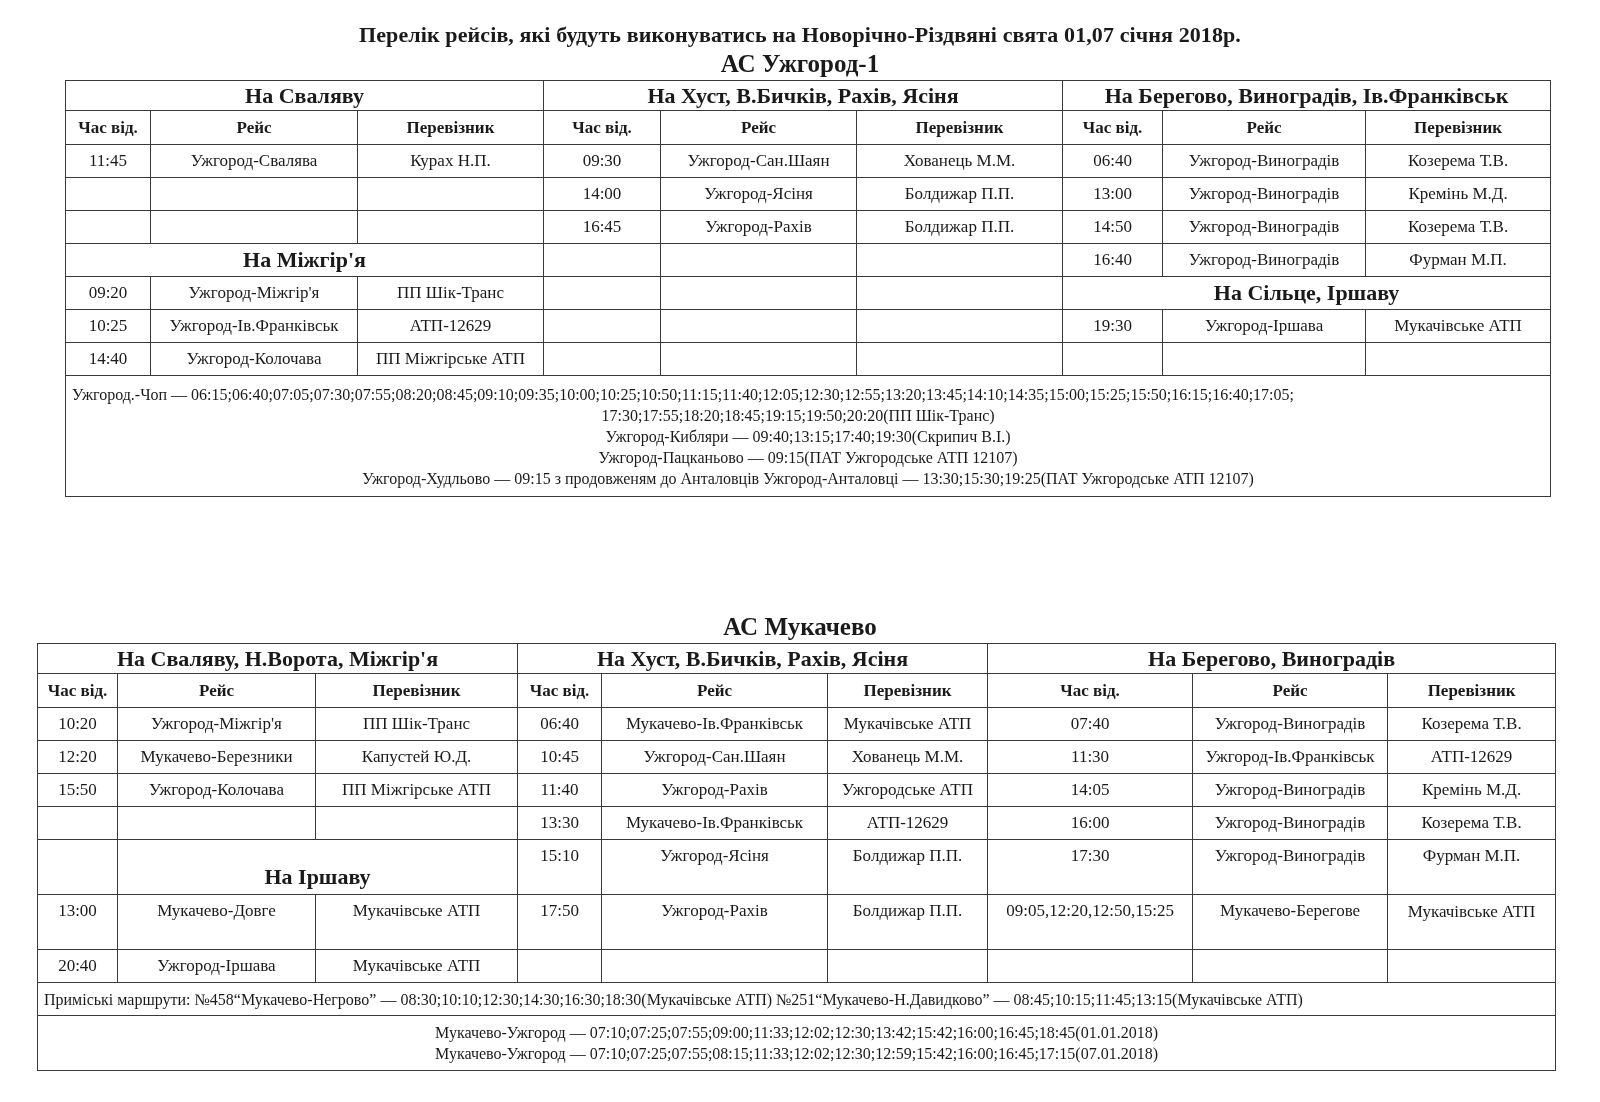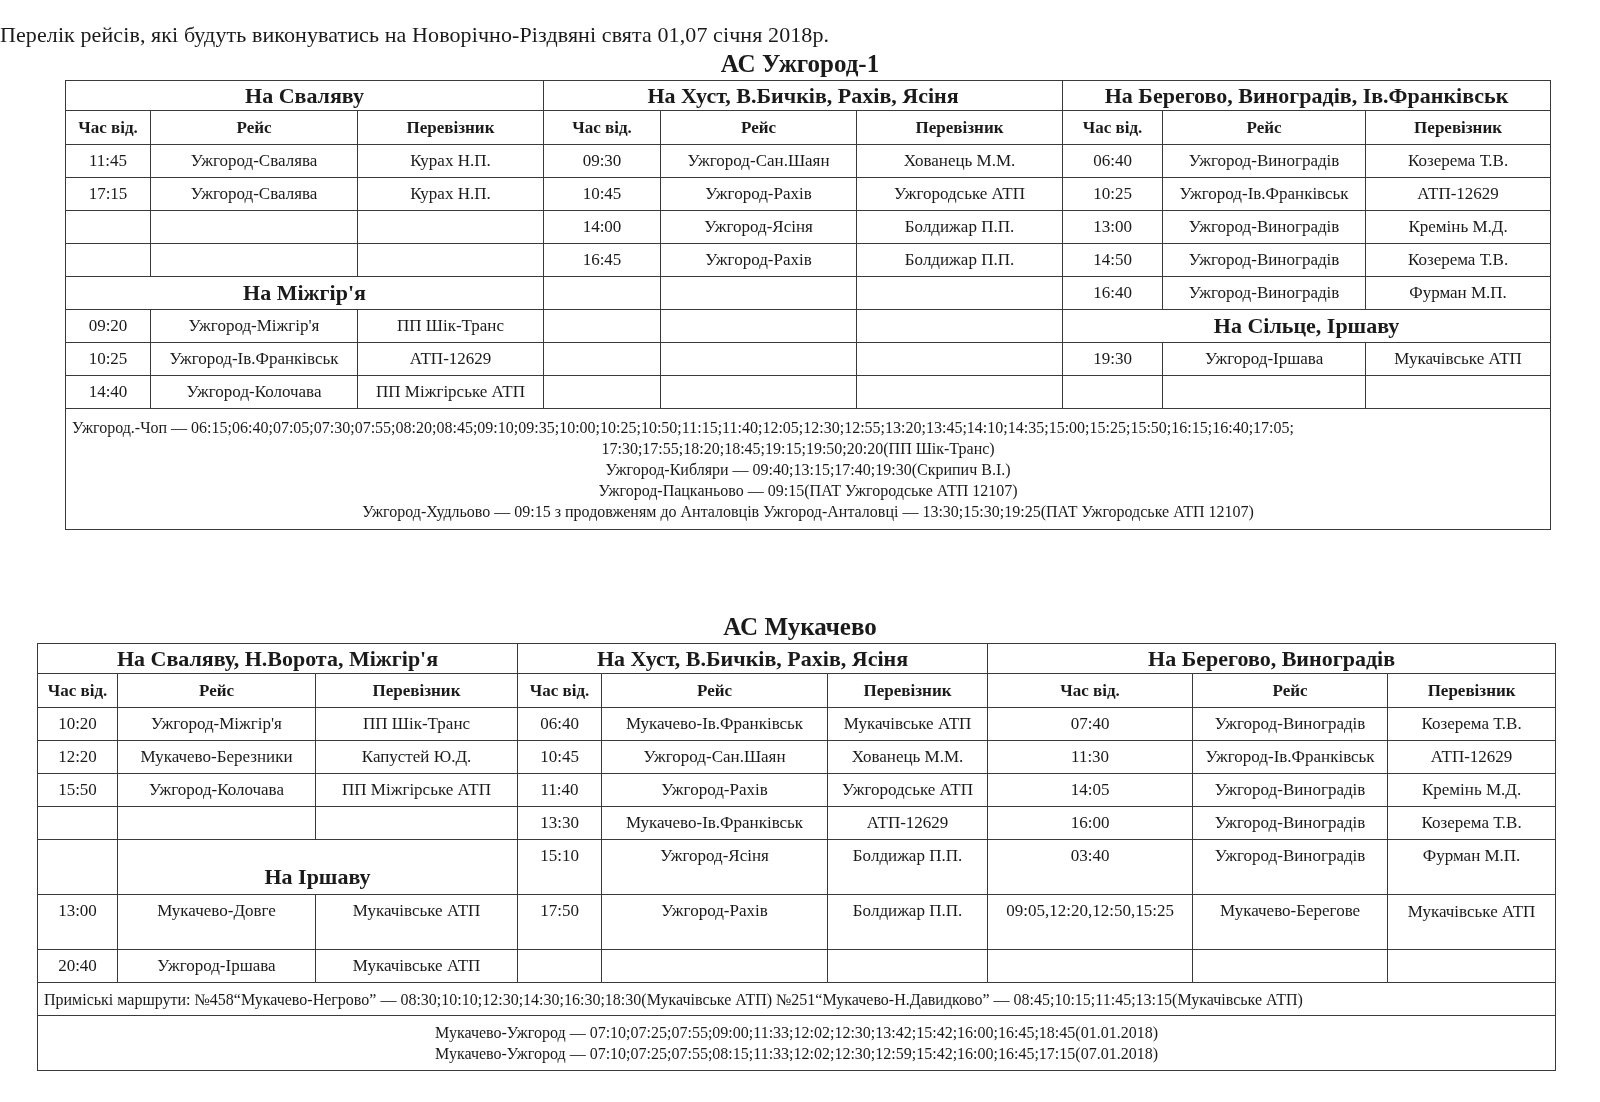--- a/index.html
+++ b/index.html
@@ -1,22 +1,22 @@
 <!DOCTYPE html>
 <html><head>
 <meta charset="utf-8">
 <style>
   html, body { margin: 0; padding: 0; background: #ffffff; }
   body {
     width: 1600px; height: 1102px; position: relative; overflow: hidden;
     font-family: "Liberation Serif", "DejaVu Serif", serif; color: #1a1a1a;
   }
   .title {
-    position: absolute; left: 0; width: 1600px; text-align: left;
-    font-weight: normal; font-size: 22px; top: 22px; letter-spacing: 0.1px;
+    position: absolute; left: 0; width: 1600px; text-align: center;
+    font-weight: bold; font-size: 22px; top: 22px; letter-spacing: 0.1px;
   }
   .station {
     position: absolute; left: 0; width: 1600px; text-align: center;
     font-weight: bold; font-size: 25px;
   }
   table { border-collapse: collapse; position: absolute; table-layout: fixed; }
   td, th {
     border: 1.3px solid #3a3a3a; text-align: center; font-size: 17px;
     padding: 0 2px; white-space: nowrap; overflow: hidden;
   }
@@ -67,31 +67,20 @@
     <td>Ужгород-Свалява</td>
     <td>Курах Н.П.</td>
     <td>09:30</td>
     <td>Ужгород-Сан.Шаян</td>
     <td>Хованець М.М.</td>
     <td>06:40</td>
     <td>Ужгород-Виноградів</td>
     <td>Козерема Т.В.</td>
   </tr>
   <tr style="height:33px;">
-    <td>17:15</td>
-    <td>Ужгород-Свалява</td>
-    <td>Курах Н.П.</td>
-    <td>10:45</td>
-    <td>Ужгород-Рахів</td>
-    <td>Ужгородське АТП</td>
-    <td>10:25</td>
-    <td>Ужгород-Ів.Франківськ</td>
-    <td>АТП-12629</td>
-  </tr>
-  <tr style="height:33px;">
     <td></td>
     <td></td>
     <td></td>
     <td>14:00</td>
     <td>Ужгород-Ясіня</td>
     <td>Болдижар П.П.</td>
     <td>13:00</td>
     <td>Ужгород-Виноградів</td>
     <td>Кремінь М.Д.</td>
   </tr>
@@ -232,21 +221,21 @@
     <td>16:00</td>
     <td>Ужгород-Виноградів</td>
     <td>Козерема Т.В.</td>
   </tr>
   <tr style="height:55px;">
     <td></td>
     <td colspan="2" class="sec" style="vertical-align:bottom; padding-bottom:4px;">На Іршаву</td>
     <td class="vtop">15:10</td>
     <td class="vtop">Ужгород-Ясіня</td>
     <td class="vtop">Болдижар П.П.</td>
-    <td class="vtop">03:40</td>
+    <td class="vtop">17:30</td>
     <td class="vtop">Ужгород-Виноградів</td>
     <td class="vtop">Фурман М.П.</td>
   </tr>
   <tr style="height:55px;">
     <td class="vtop">13:00</td>
     <td class="vtop">Мукачево-Довге</td>
     <td class="vtop">Мукачівське АТП</td>
     <td class="vtop">17:50</td>
     <td class="vtop">Ужгород-Рахів</td>
     <td class="vtop">Болдижар П.П.</td>

